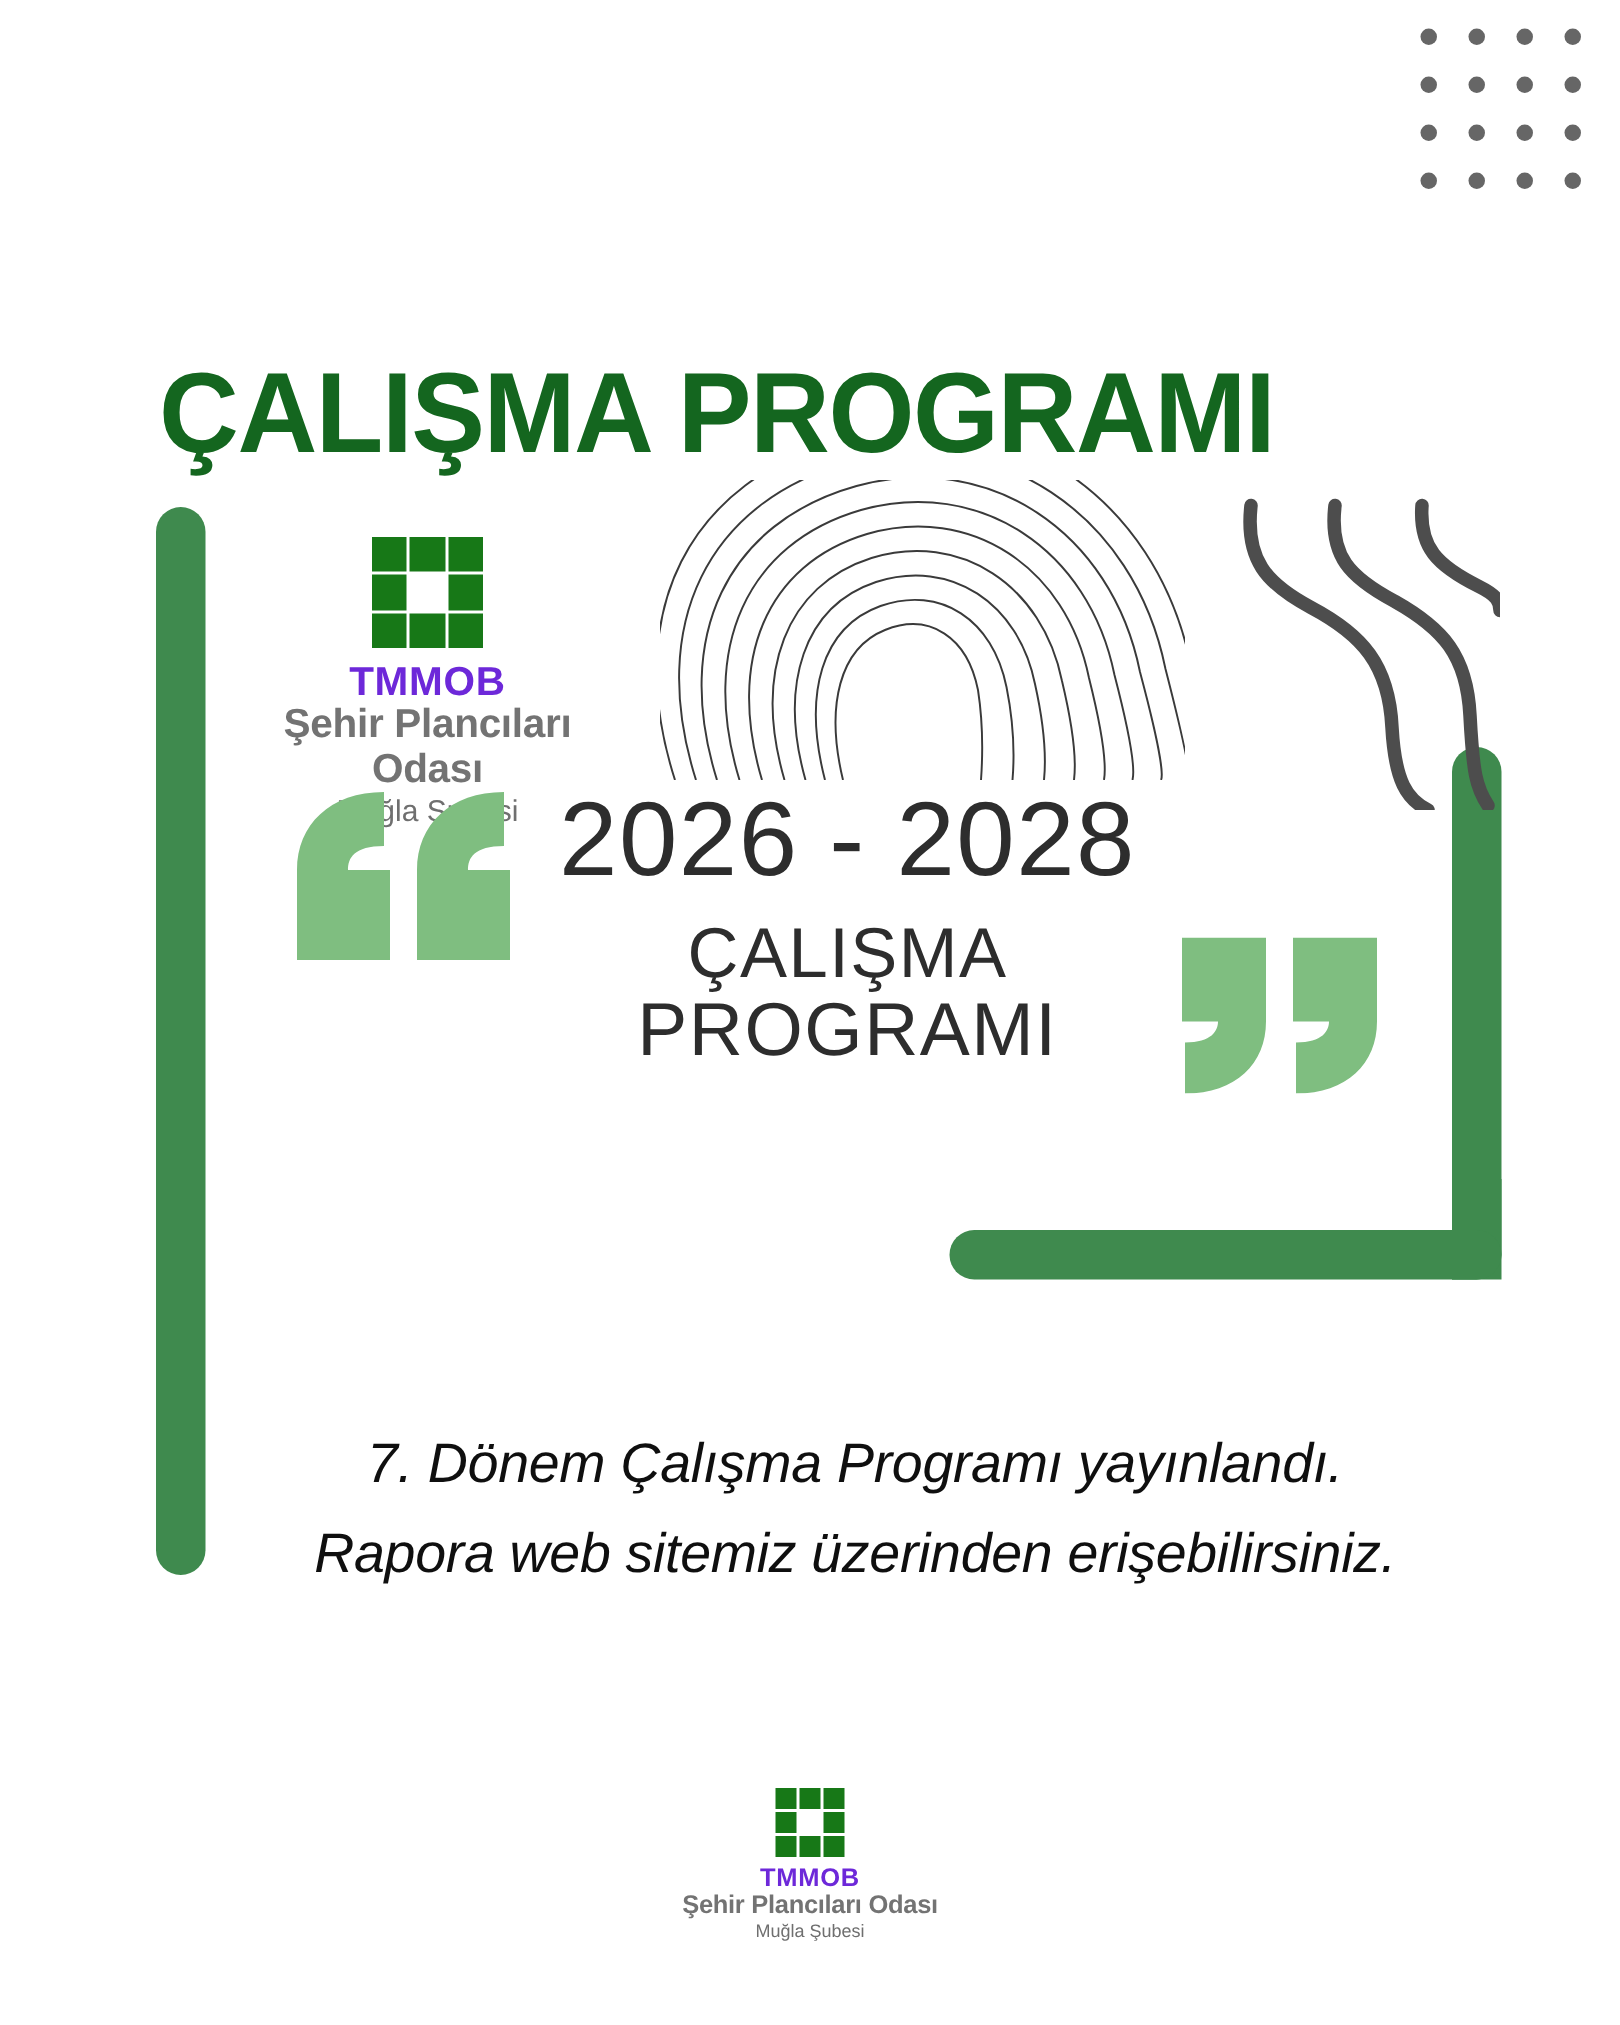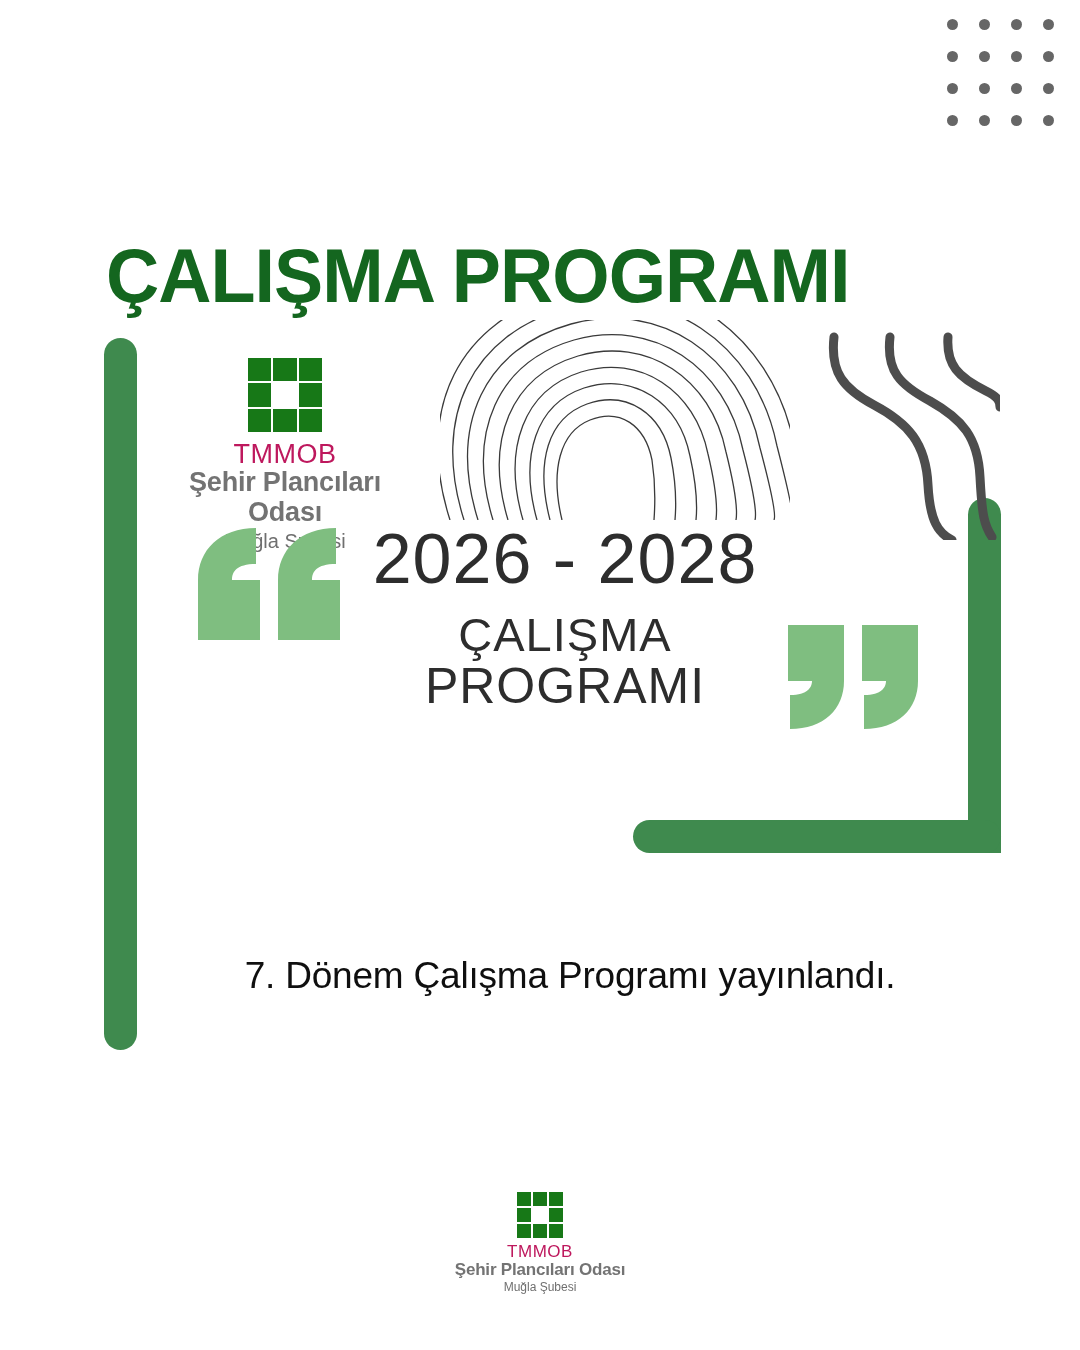--- a/index.html
+++ b/index.html
@@ -102,22 +102,22 @@
     display:grid;
     grid-template-columns:repeat(3,1fr);
     grid-template-rows:repeat(3,1fr);
     gap:2px;
     margin:0 auto;
   }
   .logo-grid span { background:#177817; display:block; }
   .logo-grid span.hole { background:#ffffff; }
 
   .logo-tmmob {
-    color:#be185d;
-    font-weight:400;
+    color:#6d28d9;
+    font-weight:700;
     letter-spacing:0.5px;
     line-height:1.05;
   }
   .logo-main {
     color:#737373;
     font-weight:bold;
     letter-spacing:-0.2px;
     line-height:1.1;
   }
   .logo-sub {
@@ -168,21 +168,21 @@
     position:absolute;
     left:140px; top:946px;
     width:860px;
     text-align:center;
     color:#0f0f0f;
     font-family:"Liberation Sans Narrow","Liberation Sans",sans-serif;
     font-size:37px;
     line-height:1.62;
     letter-spacing:-0.2px;
   }
-  .desc span { display:block; }
+  .desc span { display:block;font-style:italic; }
 </style>
 </head>
 <body>
 
 <div id="poster">
 
   <div class="dot-grid">
     <i></i>
       <i></i>
       <i></i>
@@ -266,20 +266,21 @@
 
   <div class="quote-close">
     <svg width="130" height="104" viewBox="0 0 130 104">
       <path fill="#7FBE80" d="M56 0 V56 C56 84 36 104 2 104 V70 C20 70 24 62 24 56 H0 V0 Z"></path>
       <path fill="#7FBE80" d="M130 0 V56 C130 84 110 104 76 104 V70 C94 70 98 62 98 56 H74 V0 Z"></path>
     </svg>
   </div>
 
   <div class="desc">
     <span>7. Dönem Çalışma Programı yayınlandı.</span>
+    <span>Rapora web sitemiz üzerinden erişebilirsiniz.</span>
   </div>
 
   <div class="logo" id="logo-footer">
     <div class="logo-grid">
       <span></span>
       <span></span>
       <span></span>
       <span></span>
       <span class="hole"></span>
       <span></span>

